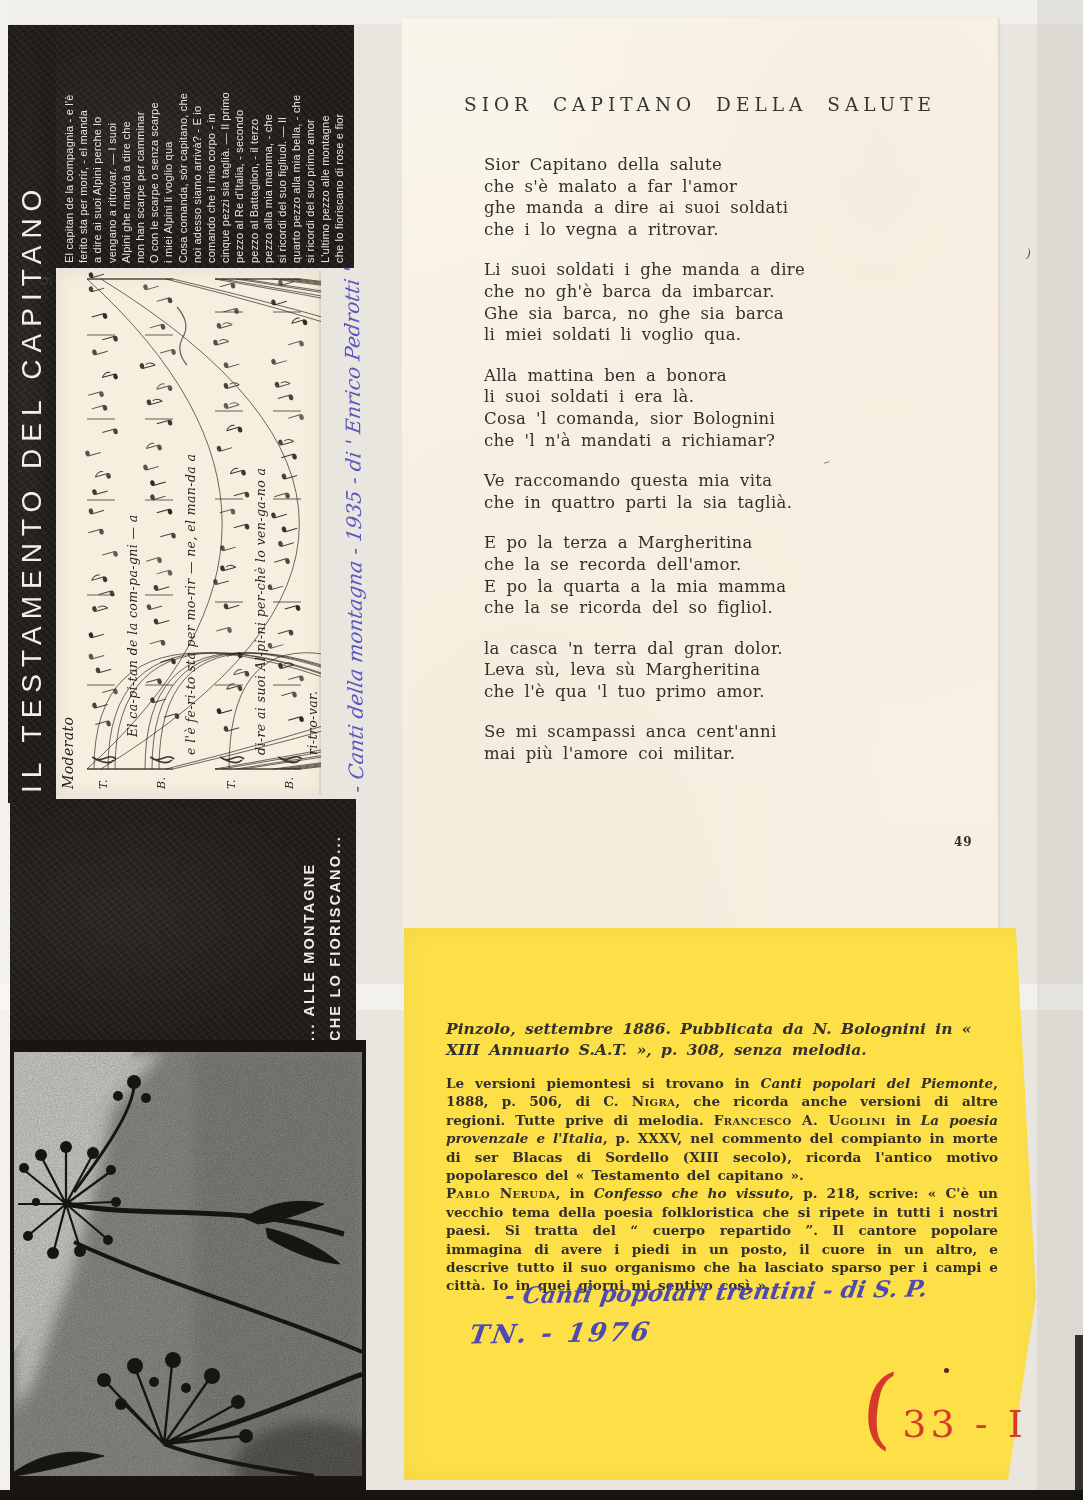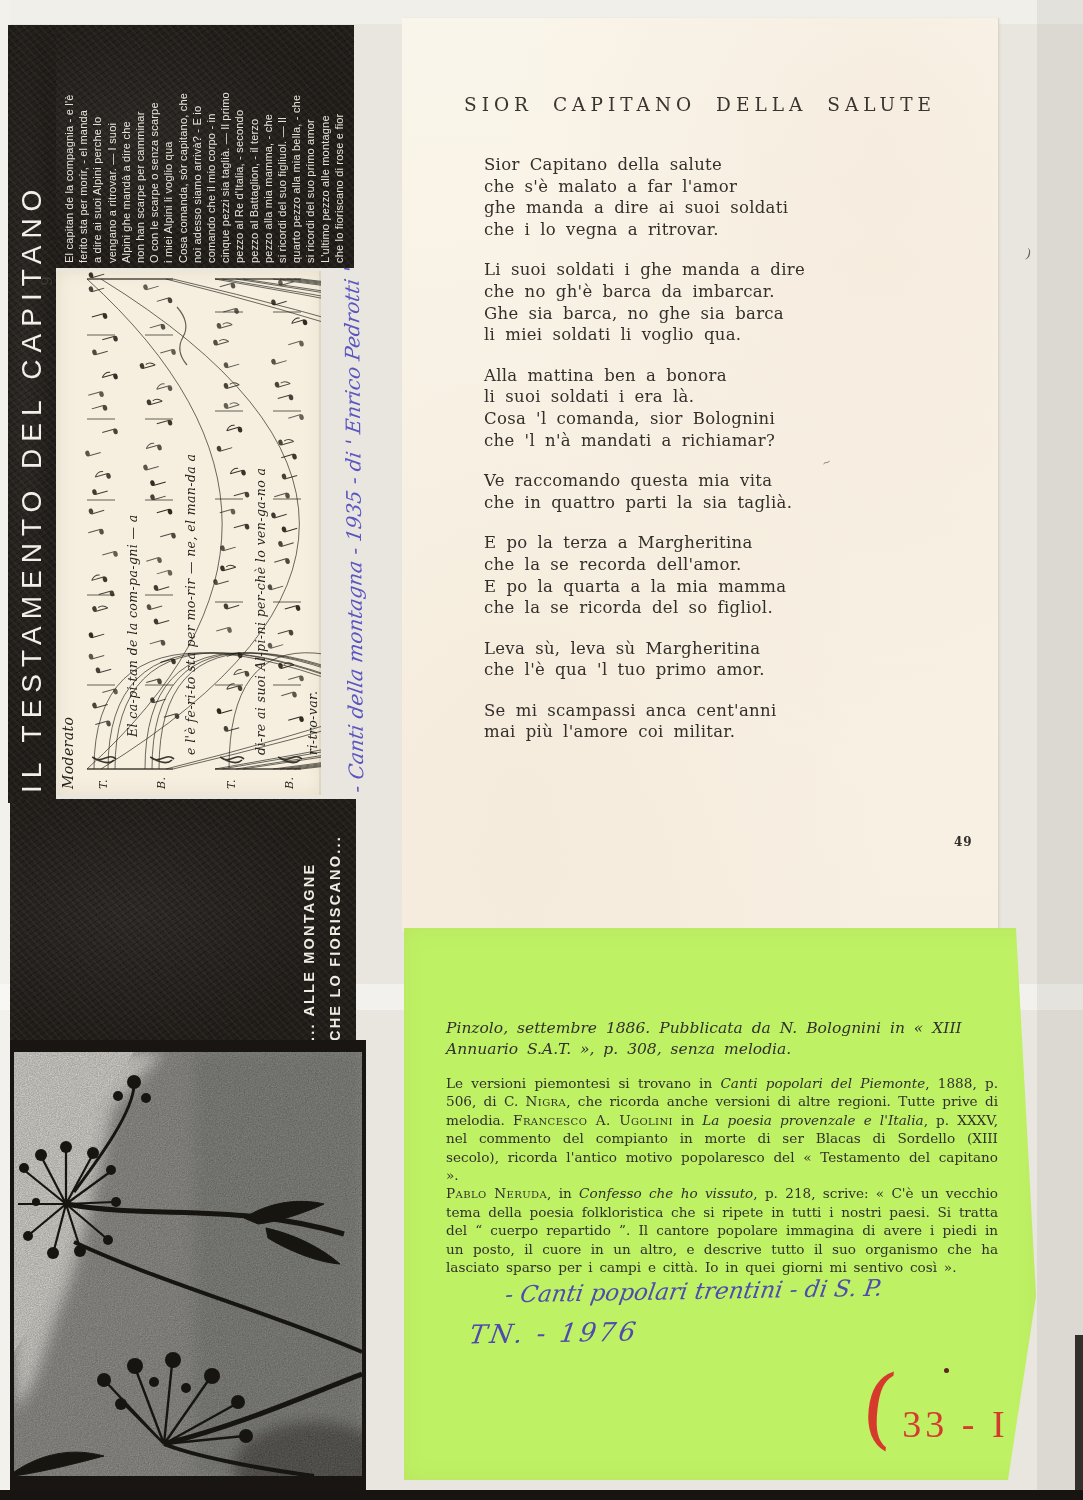--- a/index.html
+++ b/index.html
@@ -58,38 +58,38 @@
   .poem-page:before{content:"";position:absolute;inset:0;
      background:radial-gradient(ellipse at 80% 15%,rgba(214,170,140,.10),transparent 55%),
                 radial-gradient(ellipse at 20% 85%,rgba(214,180,140,.08),transparent 55%);}
   .poem-title{position:absolute;left:0;top:76px;width:100%;text-align:center;
      font-size:18.5px;letter-spacing:5px;word-spacing:9px;color:#38342f;}
   .stanzas{position:absolute;left:82px;top:136px;font-size:16.5px;}
   .stanza{margin-bottom:19px;}
   .stanza .line{line-height:21.6px;word-spacing:4.5px;letter-spacing:.3px;}
   .page-number{position:absolute;left:552px;top:817px;font-size:12px;font-weight:bold;letter-spacing:1px;}
   
-  .citation-card{left:404px;top:928px;width:632px;height:552px;background:#bef264;color:#332f2e;
+  .citation-card{left:404px;top:928px;width:632px;height:552px;background:#fde047;color:#332f2e;
      clip-path:polygon(0 0,612px 0,632px 368px,604px 552px,0 552px);
-     box-shadow:inset 0 0 22px rgba(150,110,70,.10);}
+     box-shadow:inset 0 0 22px rgba(150,110,70,.10);font-weight:bold;}
   .card-intro{position:absolute;left:42px;top:90px;width:560px;font-style:italic;
      font-size:15.5px;line-height:21px;word-spacing:4px;}
   .card-body{position:absolute;left:42px;top:146px;width:552px;font-size:13.6px;
      line-height:18.4px;text-align:justify;word-spacing:2.5px;}
   .seg-i{font-style:italic;}
   .seg-sc{font-variant:small-caps;letter-spacing:.4px;}
   .hw{position:absolute;font-style:italic;color:#4f4ab0;white-space:nowrap;}
   .hw>span{display:inline-block;transform:skewX(-10deg) rotate(-1deg);}
   .hw1{left:102px;top:350px;font-size:23px;}
   .hw2{left:66px;top:390px;font-size:26px;letter-spacing:3px;}
   
   .red-mark{left:862px;top:1352px;width:190px;height:110px;color:#d63a2d;
      display:flex;align-items:center;}
   .red-paren{font-size:88px;line-height:88px;transform:rotate(6deg);font-weight:200;}
-  .red-num{font-size:38px;letter-spacing:4px;margin-left:6px;margin-top:34px;font-family:Liberation Serif, serif;}
+  .red-num{font-size:38px;letter-spacing:4px;margin-left:6px;margin-top:34px;}
   
   .speck1{left:1026px;top:246px;font-size:13px;color:#6a665f;transform:rotate(14deg);}
   .speck2{left:822px;top:456px;font-size:11px;color:#96927f;transform:rotate(-24deg);}
   .speck3{left:944px;top:1368px;width:5px;height:5px;border-radius:50%;background:#5c2520;}
 </style>
 </head>
 <body>
 
 <div class="scan">
 
@@ -707,20 +707,21 @@
           <div class="line">Ve raccomando questa mia vita</div>
           <div class="line">che in quattro parti la sia taglià.</div>
         </div>
         <div class="stanza">
           <div class="line">E po la terza a Margheritina</div>
           <div class="line">che la se recorda dell'amor.</div>
           <div class="line">E po la quarta a la mia mamma</div>
           <div class="line">che la se ricorda del so figliol.</div>
         </div>
         <div class="stanza">
+          <div class="line">la casca 'n terra dal gran dolor.</div>
           <div class="line">Leva sù, leva sù Margheritina</div>
           <div class="line">che l'è qua 'l tuo primo amor.</div>
         </div>
         <div class="stanza">
           <div class="line">Se mi scampassi anca cent'anni</div>
           <div class="line">mai più l'amore coi militar.</div>
         </div>
       </div>
     <div class="page-number">49</div>
   </div>

